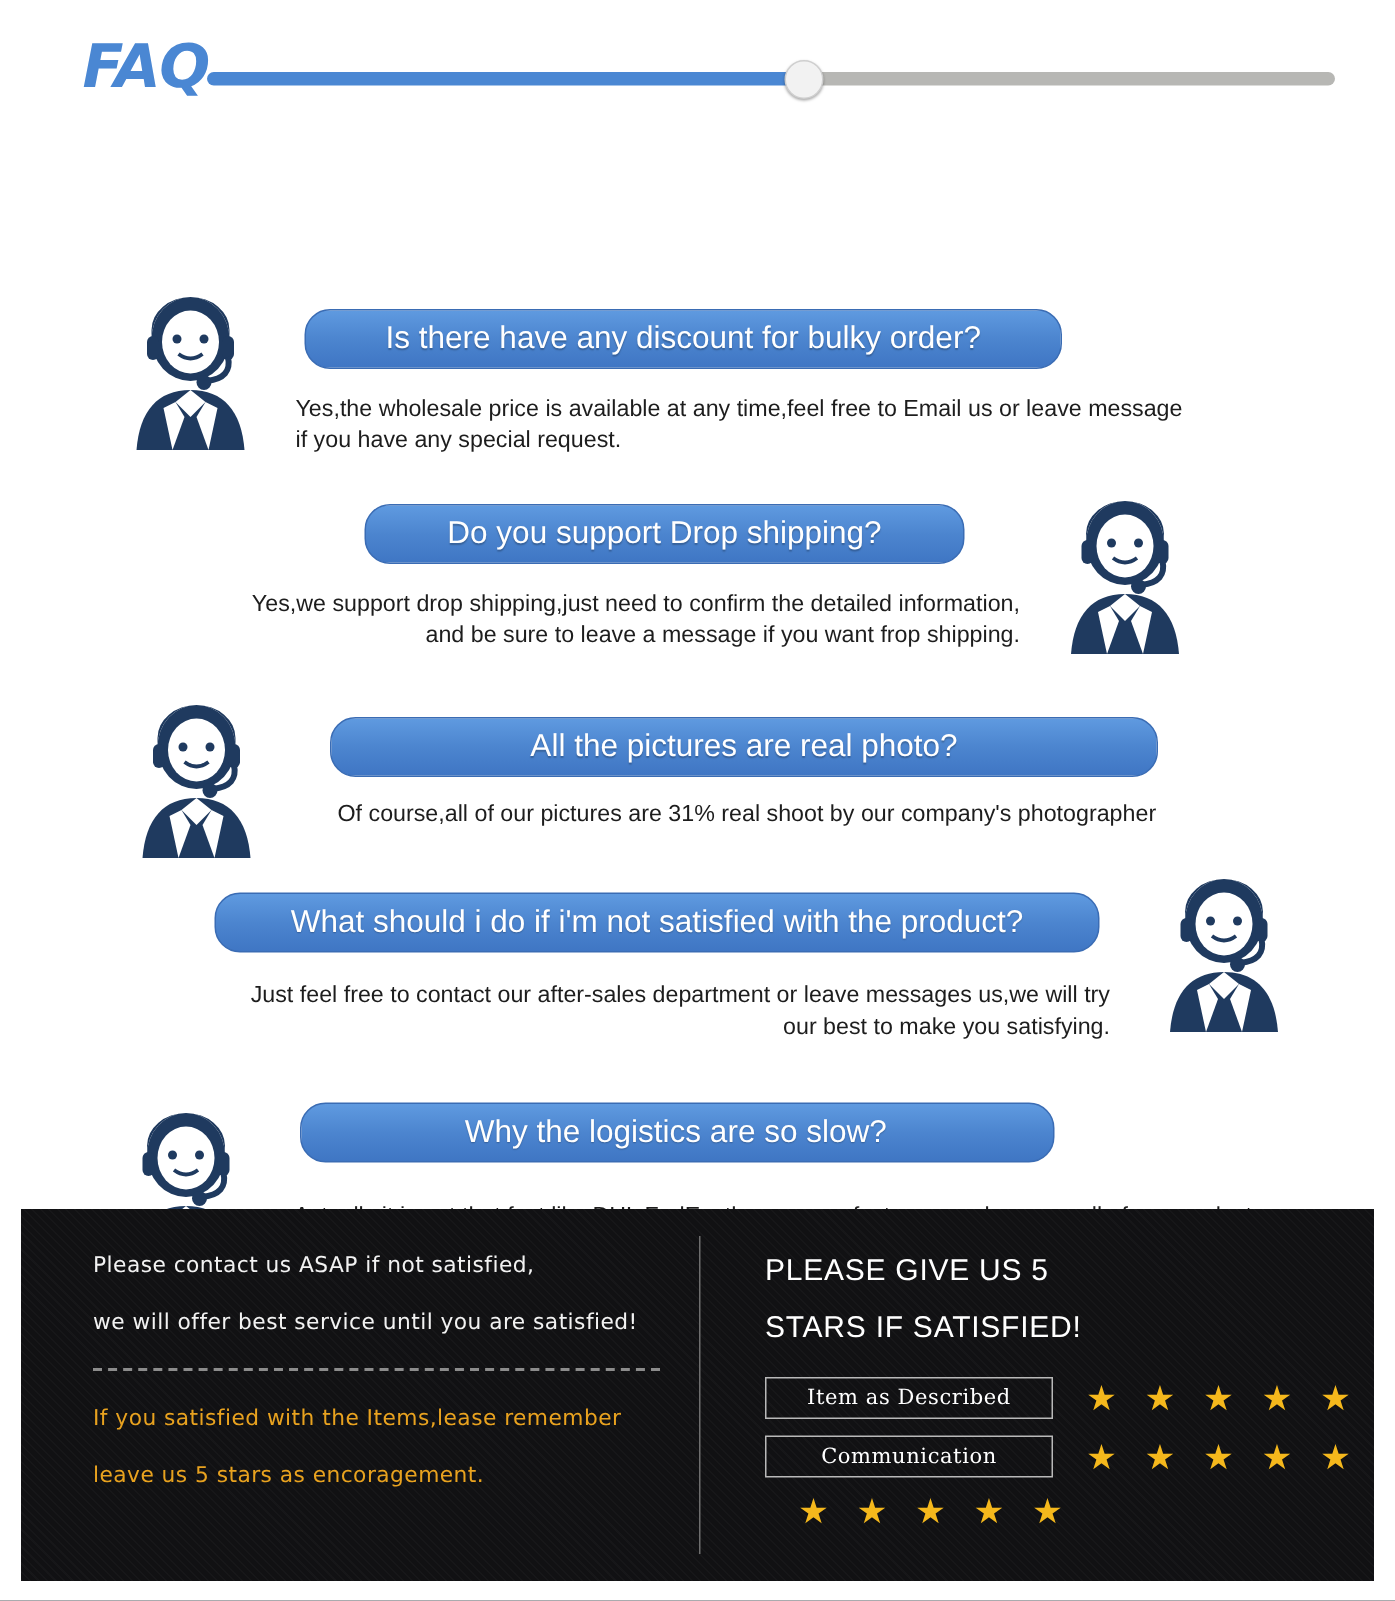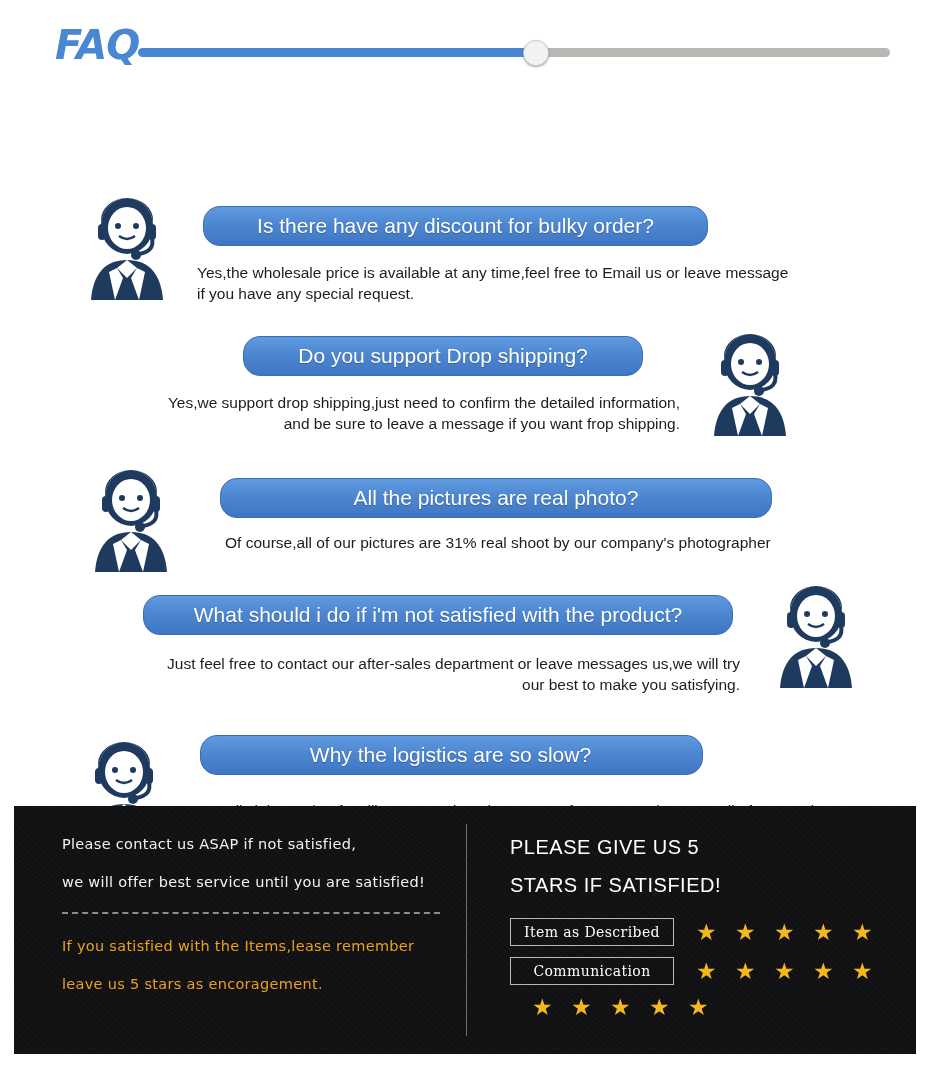--- a/index.html
+++ b/index.html
@@ -148,21 +148,21 @@
     letter-spacing: .5px;
     font-family: Liberation Sans, sans-serif;
   }
   .rating-rows { margin-top: 14px; }
   .rating-row {
     display: flex;
     align-items: center;
     margin-bottom: 11px;
   }
   .rating-label {
-    width: 164px;
+    width: 192px;
     height: 28px;
     border: 1px solid #b9b9b9;
     color: #ffffff;
     font-family: "DejaVu Serif", serif;
     font-size: 14px;
     display: flex;
     align-items: center;
     justify-content: center;
     letter-spacing: .4px;
   }

